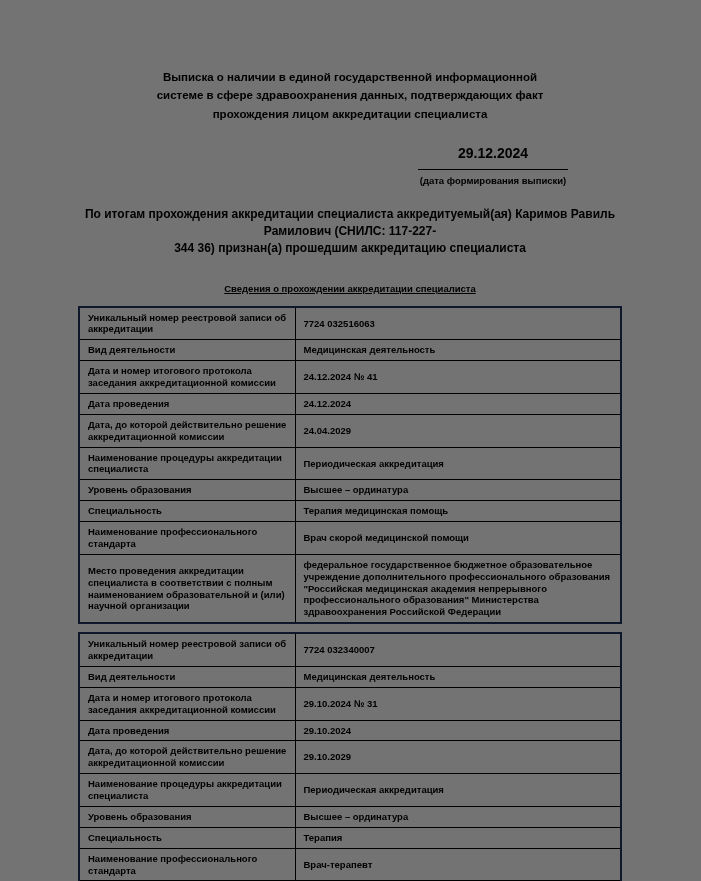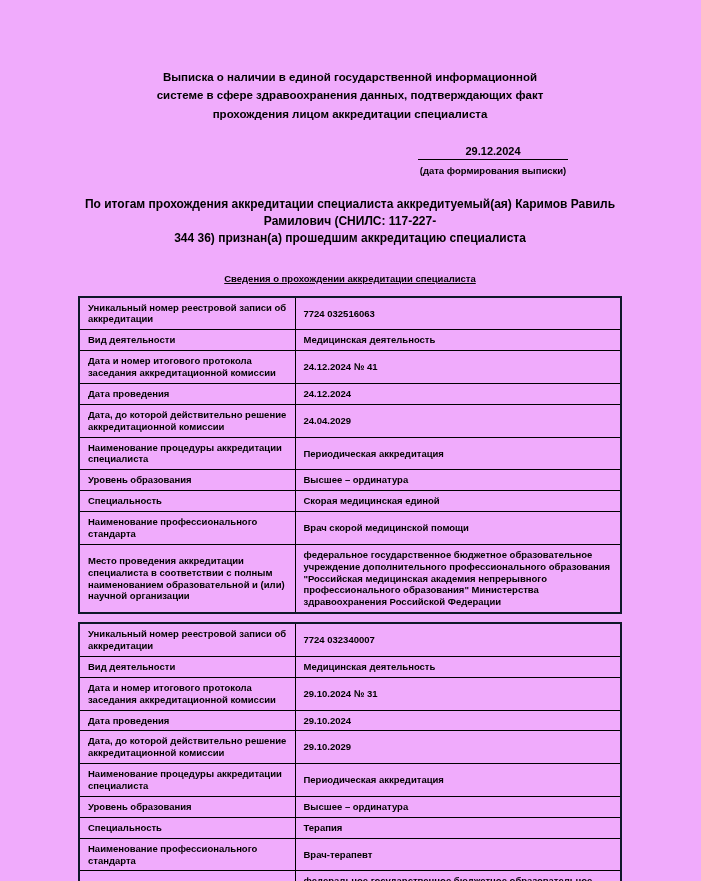--- a/index.html
+++ b/index.html
@@ -1,21 +1,21 @@
 <!DOCTYPE html>
 <html><head>
 <meta charset="utf-8">
 <style>
   * { box-sizing: border-box; }
   html, body { margin: 0; padding: 0; background: #ffffff; }
   .page {
     position: relative;
     width: 701px;
     height: 881px;
-    background: #f0abfc;
+    background: #737373;
     font-family: "Liberation Sans", sans-serif;
     color: #000000;
     overflow: hidden;
   }
   .content {
     position: absolute;
     left: 78px;
     top: 0;
     width: 544px;
   }
@@ -26,24 +26,24 @@
     text-align: center;
     line-height: 1.6;
     white-space: pre-line;
   }
   .date-block {
     width: 150px;
     margin: 22px 54px 0 auto;
     text-align: center;
   }
   .date-value {
-    font-size: 11px;
+    font-size: 14px;
     font-weight: bold;
     border-bottom: 1.5px solid #000;
-    padding-bottom: 2px;
+    padding-bottom: 8px;
   }
   .date-caption {
     font-size: 9.5px;
     font-weight: bold;
     margin-top: 5px;
     white-space: nowrap;
   }
   .intro {
     margin: 20px 0 0 0;
     font-size: 12px;
@@ -129,21 +129,21 @@
         <tr>
           <td class="label-cell">Наименование процедуры аккредитации специалиста</td>
           <td class="value-cell">Периодическая аккредитация</td>
         </tr>
         <tr>
           <td class="label-cell">Уровень образования</td>
           <td class="value-cell">Высшее – ординатура</td>
         </tr>
         <tr>
           <td class="label-cell">Специальность</td>
-          <td class="value-cell">Скорая медицинская единой</td>
+          <td class="value-cell">Терапия медицинская помощь</td>
         </tr>
         <tr>
           <td class="label-cell">Наименование профессионального стандарта</td>
           <td class="value-cell">Врач скорой медицинской помощи</td>
         </tr>
         <tr>
           <td class="label-cell">Место проведения аккредитации специалиста в соответствии с полным наименованием образовательной и (или) научной организации</td>
           <td class="value-cell">федеральное государственное бюджетное образовательное учреждение дополнительного профессионального образования "Российская медицинская академия непрерывного профессионального образования" Министерства здравоохранения Российской Федерации</td>
         </tr>
       </tbody>

